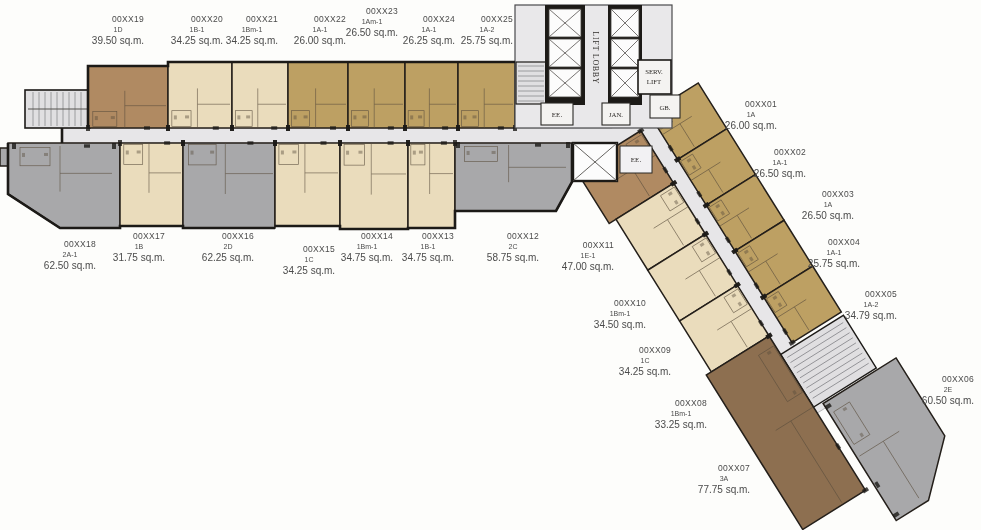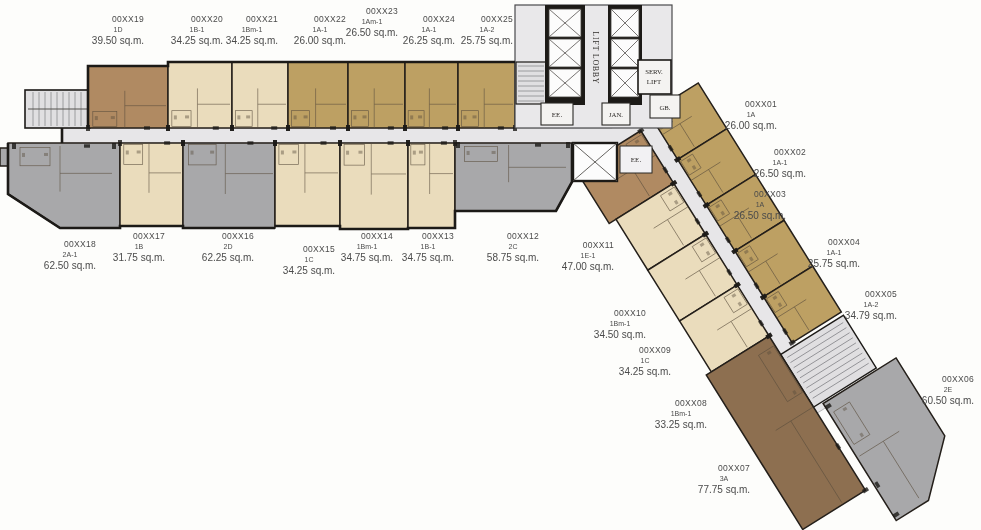--- a/index.html
+++ b/index.html
@@ -502,21 +502,21 @@
       <span class="c">00XX12</span>
       <span class="t">2C</span>
       <span class="a">58.75 sq.m.</span>
     </div>
 
   <div class="lbl" style="left:588px;top:240px">
       <span class="c">00XX11</span>
       <span class="t">1E-1</span>
       <span class="a">47.00 sq.m.</span>
     </div>
-  <div class="lbl" style="left:620px;top:308px">
+  <div class="lbl" style="left:620px;top:298px">
       <span class="c">00XX10</span>
       <span class="t">1Bm-1</span>
       <span class="a">34.50 sq.m.</span>
     </div>
   <div class="lbl" style="left:645px;top:345px">
       <span class="c">00XX09</span>
       <span class="t">1C</span>
       <span class="a">34.25 sq.m.</span>
     </div>
   <div class="lbl" style="left:681px;top:398px">
@@ -533,21 +533,21 @@
   <div class="lbl" style="left:751px;top:99px">
       <span class="c">00XX01</span>
       <span class="t">1A</span>
       <span class="a">26.00 sq.m.</span>
     </div>
   <div class="lbl" style="left:780px;top:147px">
       <span class="c">00XX02</span>
       <span class="t">1A-1</span>
       <span class="a">26.50 sq.m.</span>
     </div>
-  <div class="lbl" style="left:760px;top:189px">
+  <div class="lbl" style="left:828px;top:189px">
       <span class="c">00XX03</span>
       <span class="t">1A</span>
       <span class="a">26.50 sq.m.</span>
     </div>
   <div class="lbl" style="left:834px;top:237px">
       <span class="c">00XX04</span>
       <span class="t">1A-1</span>
       <span class="a">25.75 sq.m.</span>
     </div>
   <div class="lbl" style="left:871px;top:289px">

